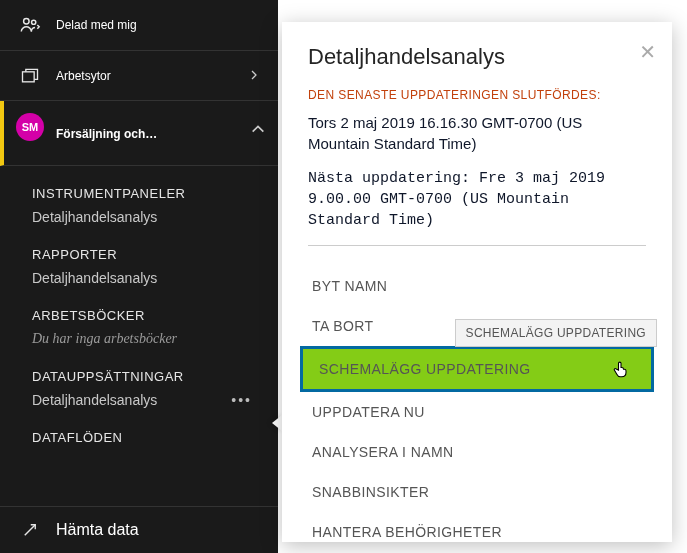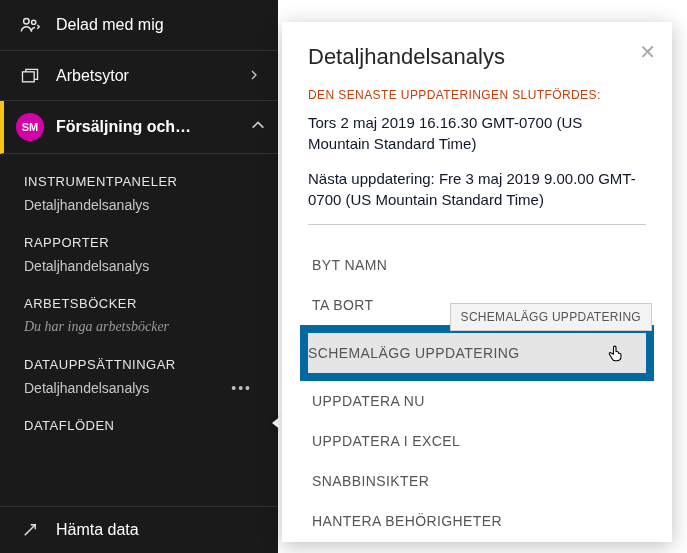--- a/index.html
+++ b/index.html
@@ -31,57 +31,57 @@
     }
     .nav-item .icon-slot {
       width: 24px;
       display: flex;
       align-items: center;
       justify-content: center;
       margin-right: 14px;
     }
     .nav-item .label {
       flex: 1;
-      font-size: 16px;
+      font-size: 12px;
     }
     .nav-item .chev {
       font-size: 18px;
       color: #ccc;
     }
     .workspace-item {
       display: flex;
-      align-items: center;
-      padding: 12px 12px 12px 12px;
+      align-items: flex-end;
+      padding: 12px 12px 24px 12px;
       border-left: 4px solid #f2c811;
       border-bottom: 1px solid #333;
       cursor: pointer;
     }
     .ws-badge {
       width: 28px;
       height: 28px;
       border-radius: 50%;
       background: #d400a8;
       color: #fff;
       font-size: 11px;
       font-weight: 600;
       display: flex;
       align-items: center;
       justify-content: center;
       margin-right: 12px;
     }
     .ws-label {
       flex: 1;
-      font-size: 16px;
+      font-size: 12px;
       font-weight: 600;
       white-space: nowrap;
       overflow: hidden;
       text-overflow: ellipsis;
     }
     .section-list {
-      padding: 10px 0 0 0;
+      padding: 10px 0 0 8px;
       overflow-y: auto;
     }
     .section-header {
       padding: 10px 24px 4px 24px;
       font-size: 13px;
       letter-spacing: 0.5px;
       color: #e6e6e6;
     }
     .section-entry {
       padding: 4px 24px 12px 24px;
@@ -155,36 +155,37 @@
     }
     .meta-text {
       font-size: 15px;
       color: #0f172a;
       line-height: 1.4;
       margin-bottom: 14px;
     }
     .meta-text.next {
       border-bottom: 1px solid #ccc;
       padding-bottom: 14px;
+      font-family: Liberation Mono, monospace;
     }
     .menu-list {
       margin-top: 20px;
     }
     .menu-entry {
       padding: 12px 4px;
       font-size: 14px;
       letter-spacing: 0.4px;
       color: #555;
       cursor: pointer;
       position: relative;
     }
     .menu-entry.highlight {
-      border: 8px solid #0369a1;
-      background: #e5e5e5;
-      padding-left: 0;
+      border: 3px solid #0369a1;
+      background: #84cc16;
+      padding-left: 16px;
       margin-left: -8px;
       margin-right: -8px;
     }
     .tooltip-badge {
       position: absolute;
       top: -30px;
       right: -6px;
       background: #f3f3f3;
       border: 1px solid #ccc;
       font-size: 12px;
@@ -308,17 +309,17 @@
     <div class="menu-entry highlight">
       <div class="tooltip-badge">SCHEMALÄGG UPPDATERING</div>
       <span>SCHEMALÄGG UPPDATERING</span>
       <span class="cursor-hand">
         <svg width="20" height="22" viewBox="0 0 24 24" fill="#fff" stroke="#000" stroke-width="1.3">
           <path d="M9 11V5a1.5 1.5 0 0 1 3 0v5h1a2 2 0 0 1 2 2h1a2 2 0 0 1 2 2v2c0 3-2 5-5 5h-2c-2 0-3-1-4-3l-3-5c-.6-1 .6-2.2 1.6-1.6L9 13z"></path>
         </svg>
       </span>
     </div>
     <div class="menu-entry"><span>UPPDATERA NU</span></div>
-    <div class="menu-entry"><span>UPPDATERA I EXCEL</span></div>
+    <div class="menu-entry"><span>ANALYSERA I NAMN</span></div>
     <div class="menu-entry"><span>SNABBINSIKTER</span></div>
     <div class="menu-entry"><span>HANTERA BEHÖRIGHETER</span></div>
   </div>
 </div>
 
 </body></html>

